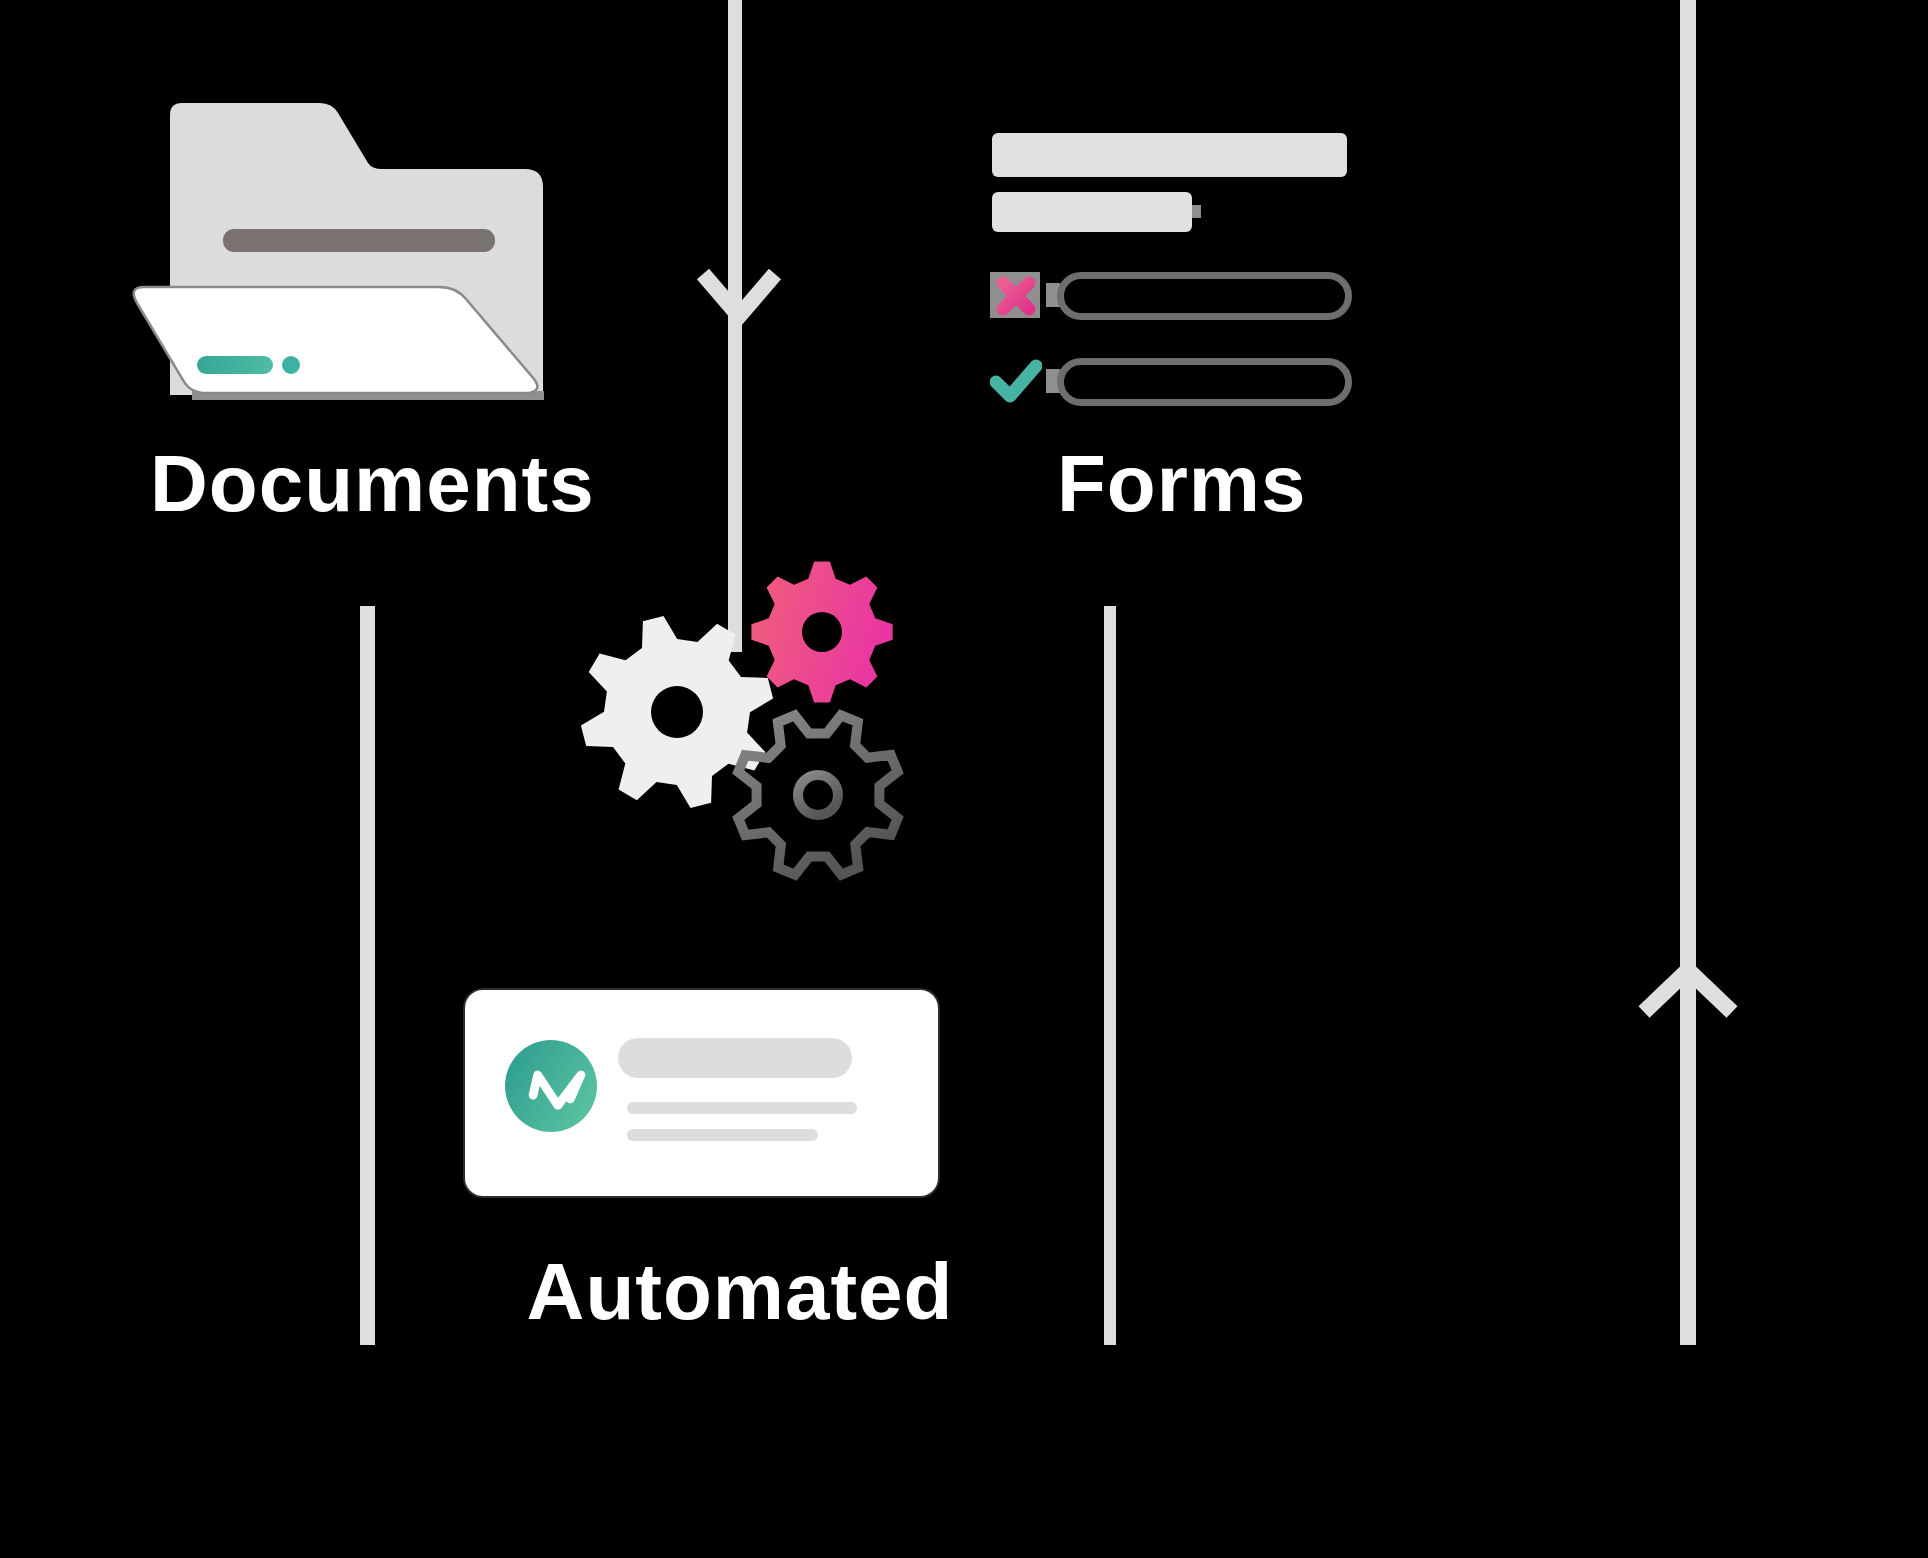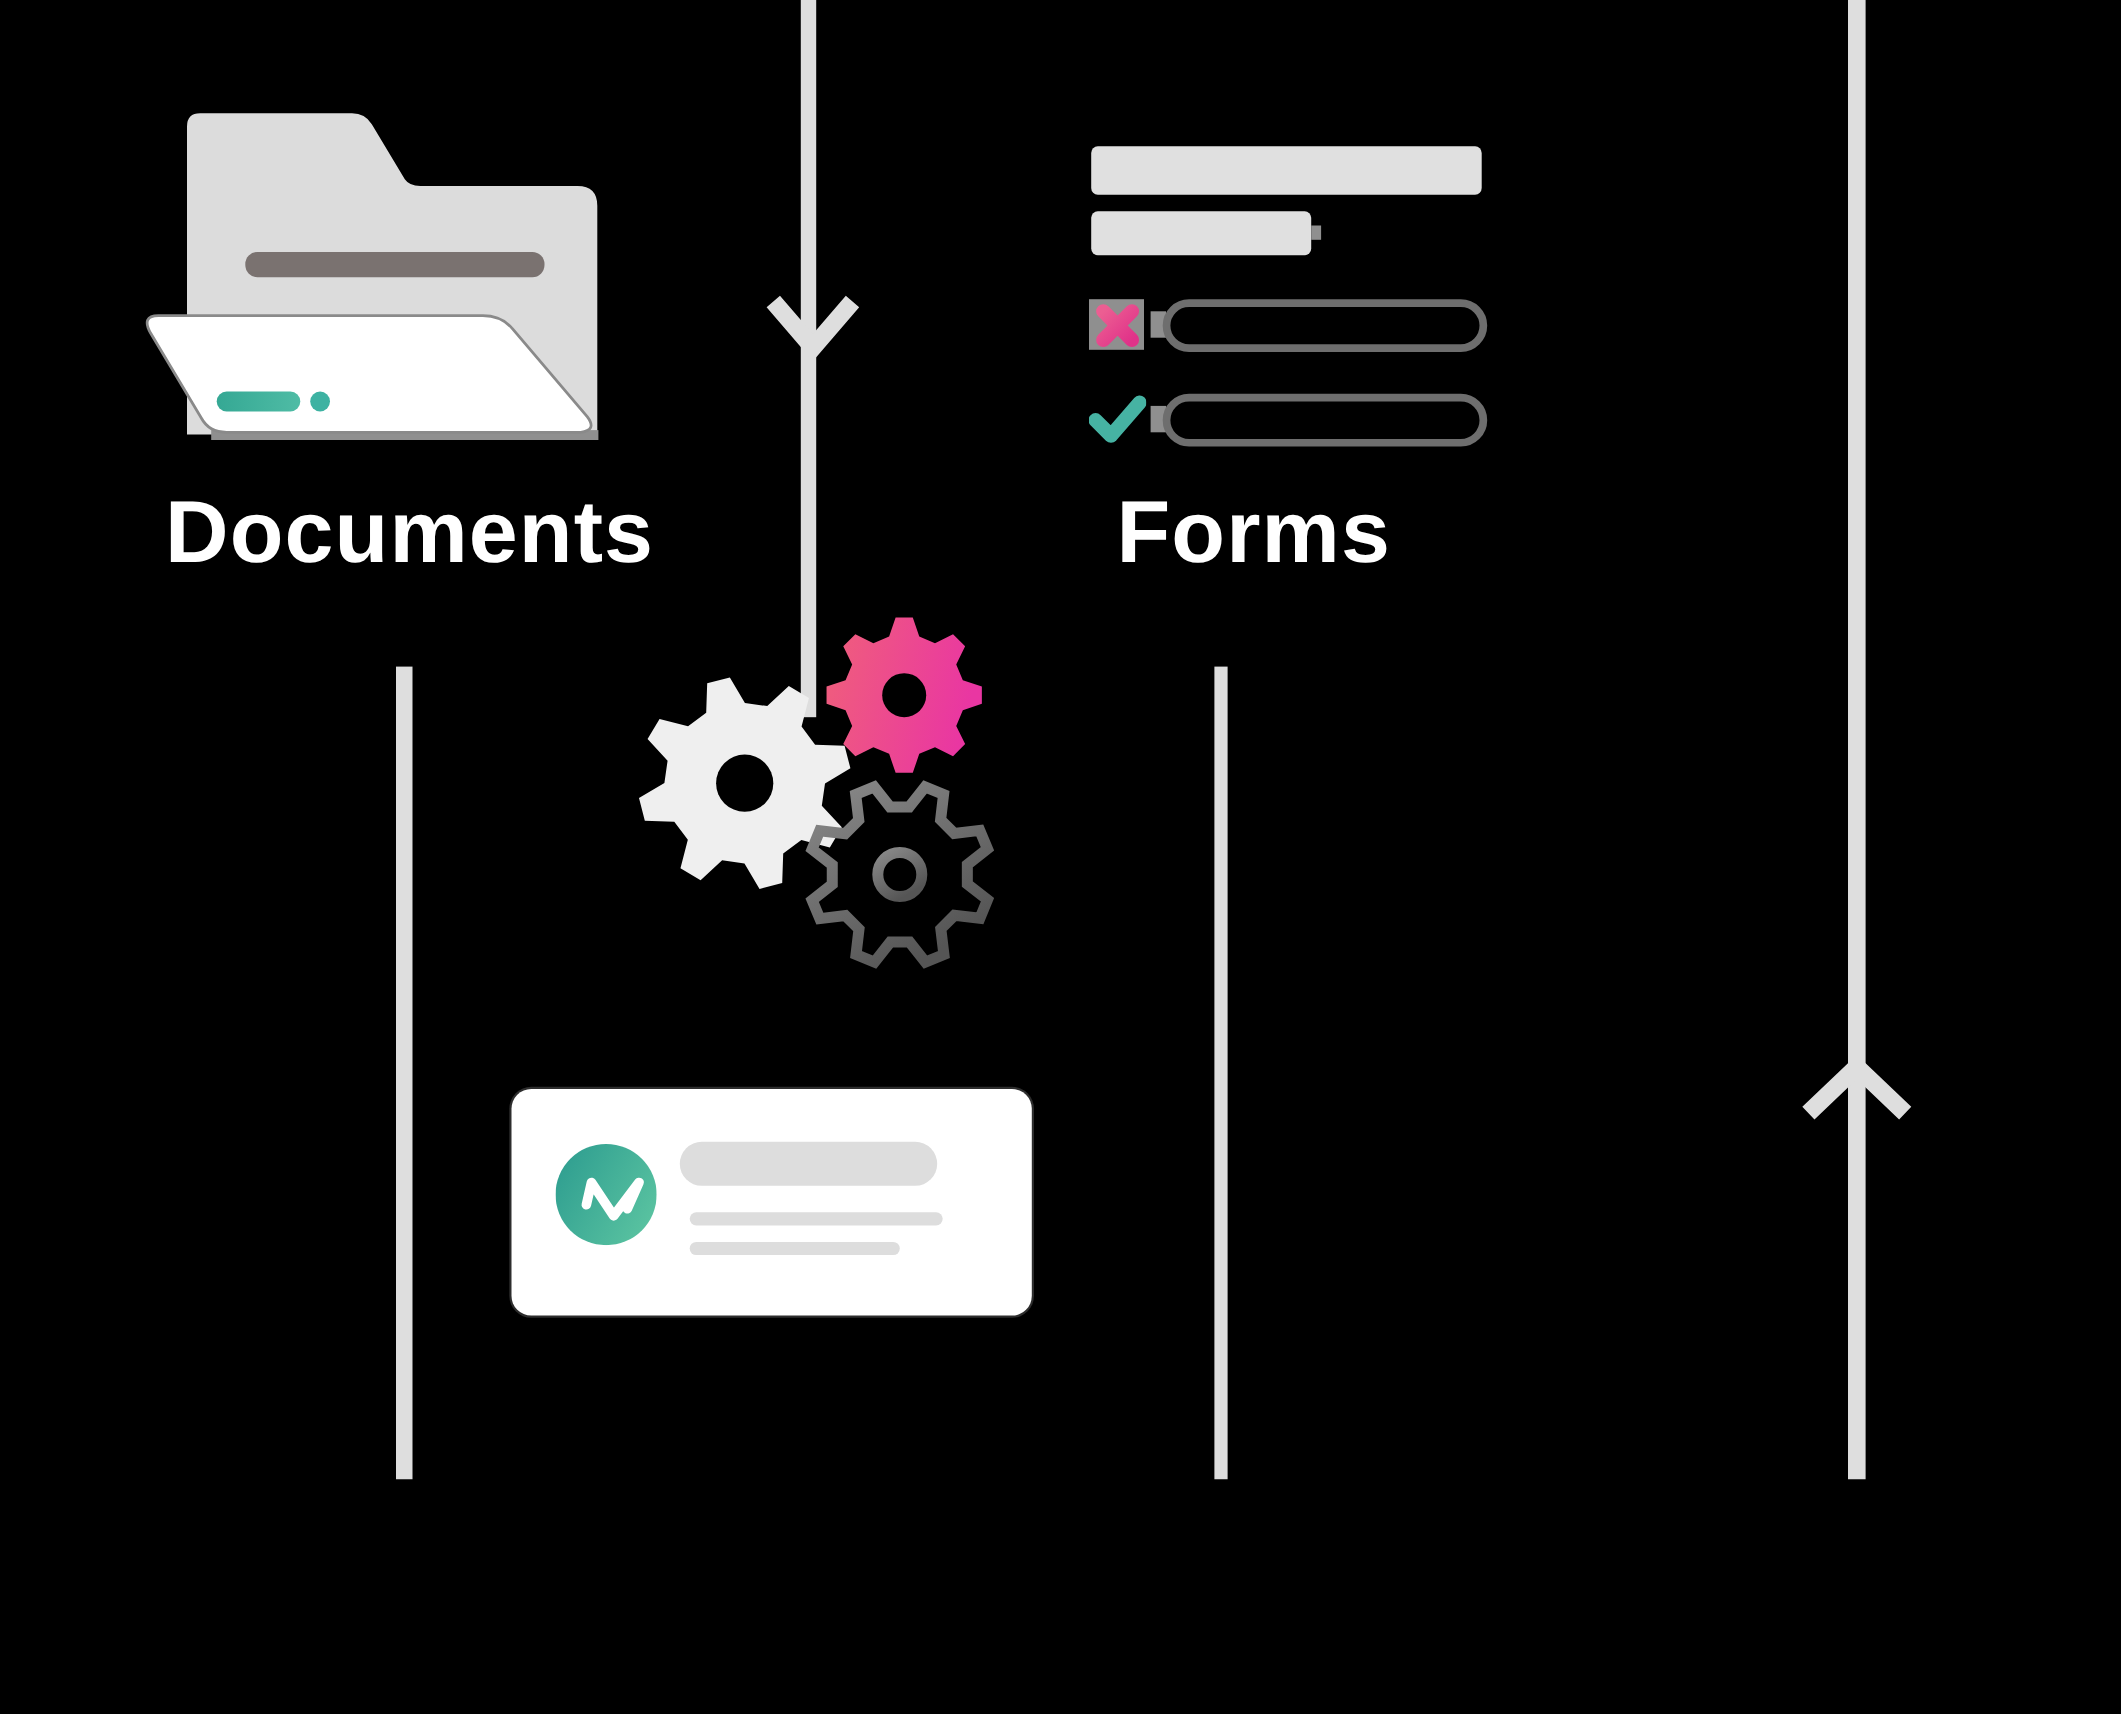--- a/index.html
+++ b/index.html
@@ -70,21 +70,21 @@
   </svg>
   <div class="bar" style="left: 1046px; top: 283px; width: 14px; height: 24px; background-color: rgb(143, 143, 143);"></div>
   <div class="field" style="left:1057px;top:272px;width:295px;height:48px;border:7px solid #6E6E6E;border-radius:24px;"></div>
 
   <svg class="abs" style="left:990px;top:358px;" width="52" height="46" viewBox="0 0 52 46">
     <polyline points="6,24 20,38 46,8" fill="none" stroke-width="13" stroke-linecap="round" stroke-linejoin="round" stroke="#46B3A3"></polyline>
   </svg>
   <div class="bar" style="left: 1046px; top: 369px; width: 14px; height: 24px; background-color: rgb(143, 143, 143);"></div>
   <div class="field" style="left:1057px;top:358px;width:295px;height:48px;border:7px solid #6E6E6E;border-radius:24px;"></div>
 
-  <div class="label" style="left: 1015px; top: 438px; color: rgb(255, 255, 255);">Forms</div>
+  <div class="label" style="left: 1057px; top: 438px; color: rgb(255, 255, 255);">Forms</div>
 
   <svg class="abs" style="left:540px;top:520px;" width="400" height="370" viewBox="0 0 400 370">
     <defs>
       <linearGradient id="pinkgeargrad" x1="0" y1="0" x2="1" y2="0.25">
         <stop offset="0" stop-color="#F0607A"></stop>
         <stop offset="1" stop-color="#E936A2"></stop>
       </linearGradient>
       <linearGradient id="darkgrad" x1="0" y1="0" x2="0.6" y2="1">
         <stop offset="0" stop-color="#8A8A8A"></stop>
         <stop offset="1" stop-color="#555555"></stop>
@@ -108,15 +108,16 @@
       </defs>
       <circle cx="50" cy="50" r="50" fill="url(#logograd)"></circle>
       <polyline points="30.5,60 35.5,38 57.5,71 82.5,38 71,64" fill="none" stroke="#FFFFFF" stroke-width="9.5" stroke-linecap="round" stroke-linejoin="round"></polyline>
     </svg>
     <div class="inner" style="left: 153px; top: 48px; width: 234px; height: 40px; border-radius: 20px; background-color: rgb(221, 221, 221);"></div>
     <div class="inner" style="left: 162px; top: 112px; width: 230px; height: 12px; border-radius: 6px; background-color: rgb(221, 221, 221);"></div>
     <div class="inner" style="left: 162px; top: 139px; width: 191px; height: 12px; border-radius: 6px; background-color: rgb(221, 221, 221);"></div>
   </div>
 
   <div class="label" style="left: 440px; top: 1243px; width: 600px; text-align: center; line-height: 97px; color: rgb(255, 255, 255);">
+    <div>Automated</div>
   </div>
 
 </div>
 
 </body></html>

